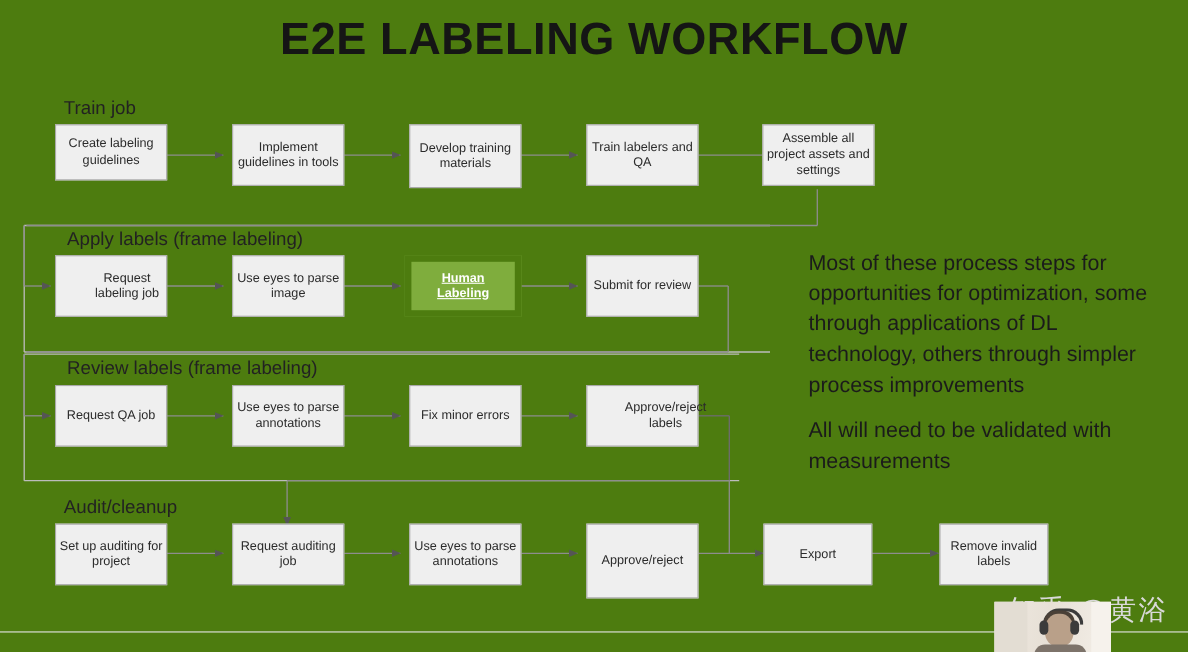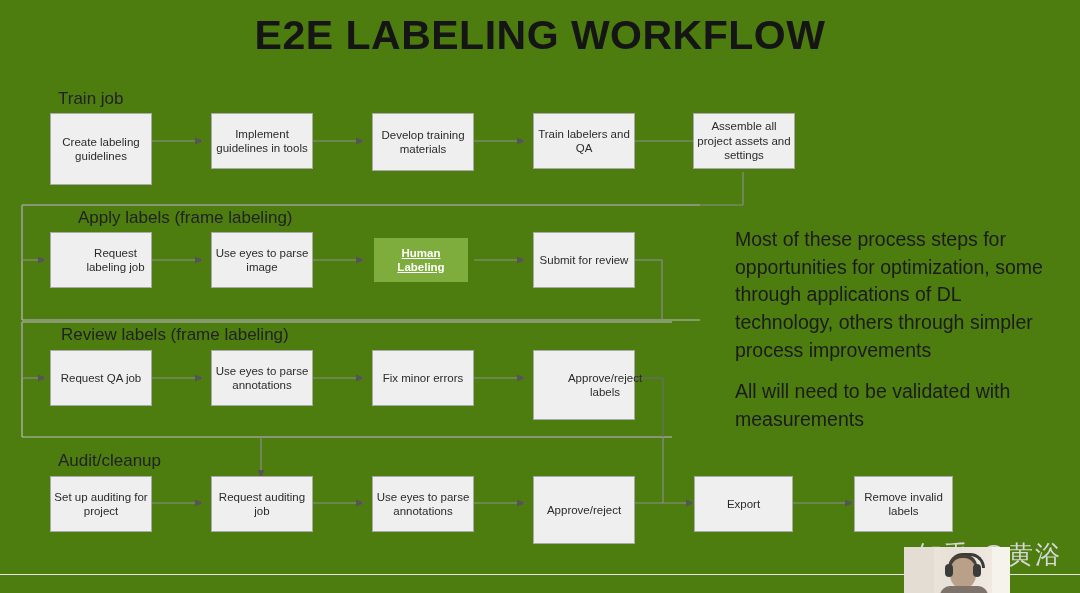--- a/index.html
+++ b/index.html
@@ -111,39 +111,39 @@
 
       <path d="M152,503 L203,503" marker-end="url(#ah)"></path>
       <path d="M313,503 L364,503" marker-end="url(#ah)"></path>
       <path d="M474,503 L525,503" marker-end="url(#ah)"></path>
       <path d="M635,503 L694,503" marker-end="url(#ah)"></path>
       <path d="M793,503 L853,503" marker-end="url(#ah)"></path>
     </g>
   </svg>
 
   <div class="group-label" style="left:58px;top:89px;">Train job</div>
-  <div class="group-label" style="left:61px;top:208px;margin-left:17px;">Apply labels (frame labeling)</div>
+  <div class="group-label" style="left:61px;top:208px;">Apply labels (frame labeling)</div>
   <div class="group-label" style="left:61px;top:325px;">Review labels (frame labeling)</div>
   <div class="group-label" style="left:58px;top:451px;">Audit/cleanup</div>
 
-  <div class="box" style="left:50px;top:113px;width:102px;height:72px;">Create labeling guidelines</div>
+  <div class="box" style="left:50px;top:113px;width:102px;height:51px;">Create labeling guidelines</div>
   <div class="box" style="left:211px;top:113px;width:102px;height:56px;">Implement guidelines in tools</div>
   <div class="box" style="left:372px;top:113px;width:102px;height:58px;">Develop training materials</div>
   <div class="box" style="left:533px;top:113px;width:102px;height:56px;">Train labelers and QA</div>
   <div class="box" style="left:693px;top:113px;width:102px;height:56px;">Assemble all project assets and settings</div>
 
   <div class="box" style="left:50px;top:232px;width:102px;height:56px;padding-left:32px;">Request labeling job</div>
   <div class="box" style="left:211px;top:232px;width:102px;height:56px;">Use eyes to parse image</div>
   <div class="box green" style="left:368px;top:232px;width:106px;height:56px;">Human Labeling</div>
   <div class="box" style="left:533px;top:232px;width:102px;height:56px;">Submit for review</div>
 
   <div class="box" style="left:50px;top:350px;width:102px;height:56px;">Request QA job</div>
   <div class="box" style="left:211px;top:350px;width:102px;height:56px;">Use eyes to parse annotations</div>
   <div class="box" style="left:372px;top:350px;width:102px;height:56px;">Fix minor errors</div>
-  <div class="box" style="left:533px;top:350px;width:102px;height:70px;padding-left:45px;">Approve/reject labels</div>
+  <div class="box" style="left:533px;top:350px;width:102px;height:56px;padding-left:45px;">Approve/reject labels</div>
 
   <div class="box" style="left:50px;top:476px;width:102px;height:56px;">Set up auditing for project</div>
   <div class="box" style="left:211px;top:476px;width:102px;height:56px;">Request auditing job</div>
   <div class="box" style="left:372px;top:476px;width:102px;height:56px;">Use eyes to parse annotations</div>
   <div class="box" style="left:533px;top:476px;width:102px;height:68px;">Approve/reject</div>
   <div class="box" style="left:694px;top:476px;width:99px;height:56px;">Export</div>
   <div class="box" style="left:854px;top:476px;width:99px;height:56px;">Remove invalid labels</div>
 
   <div class="note" style="left:735px;top:226px;width:320px;">Most of these process steps for opportunities for optimization, some through applications of DL technology, others through simpler process improvements</div>
   <div class="note" style="left:735px;top:378px;width:300px;">All will need to be validated with measurements</div>

